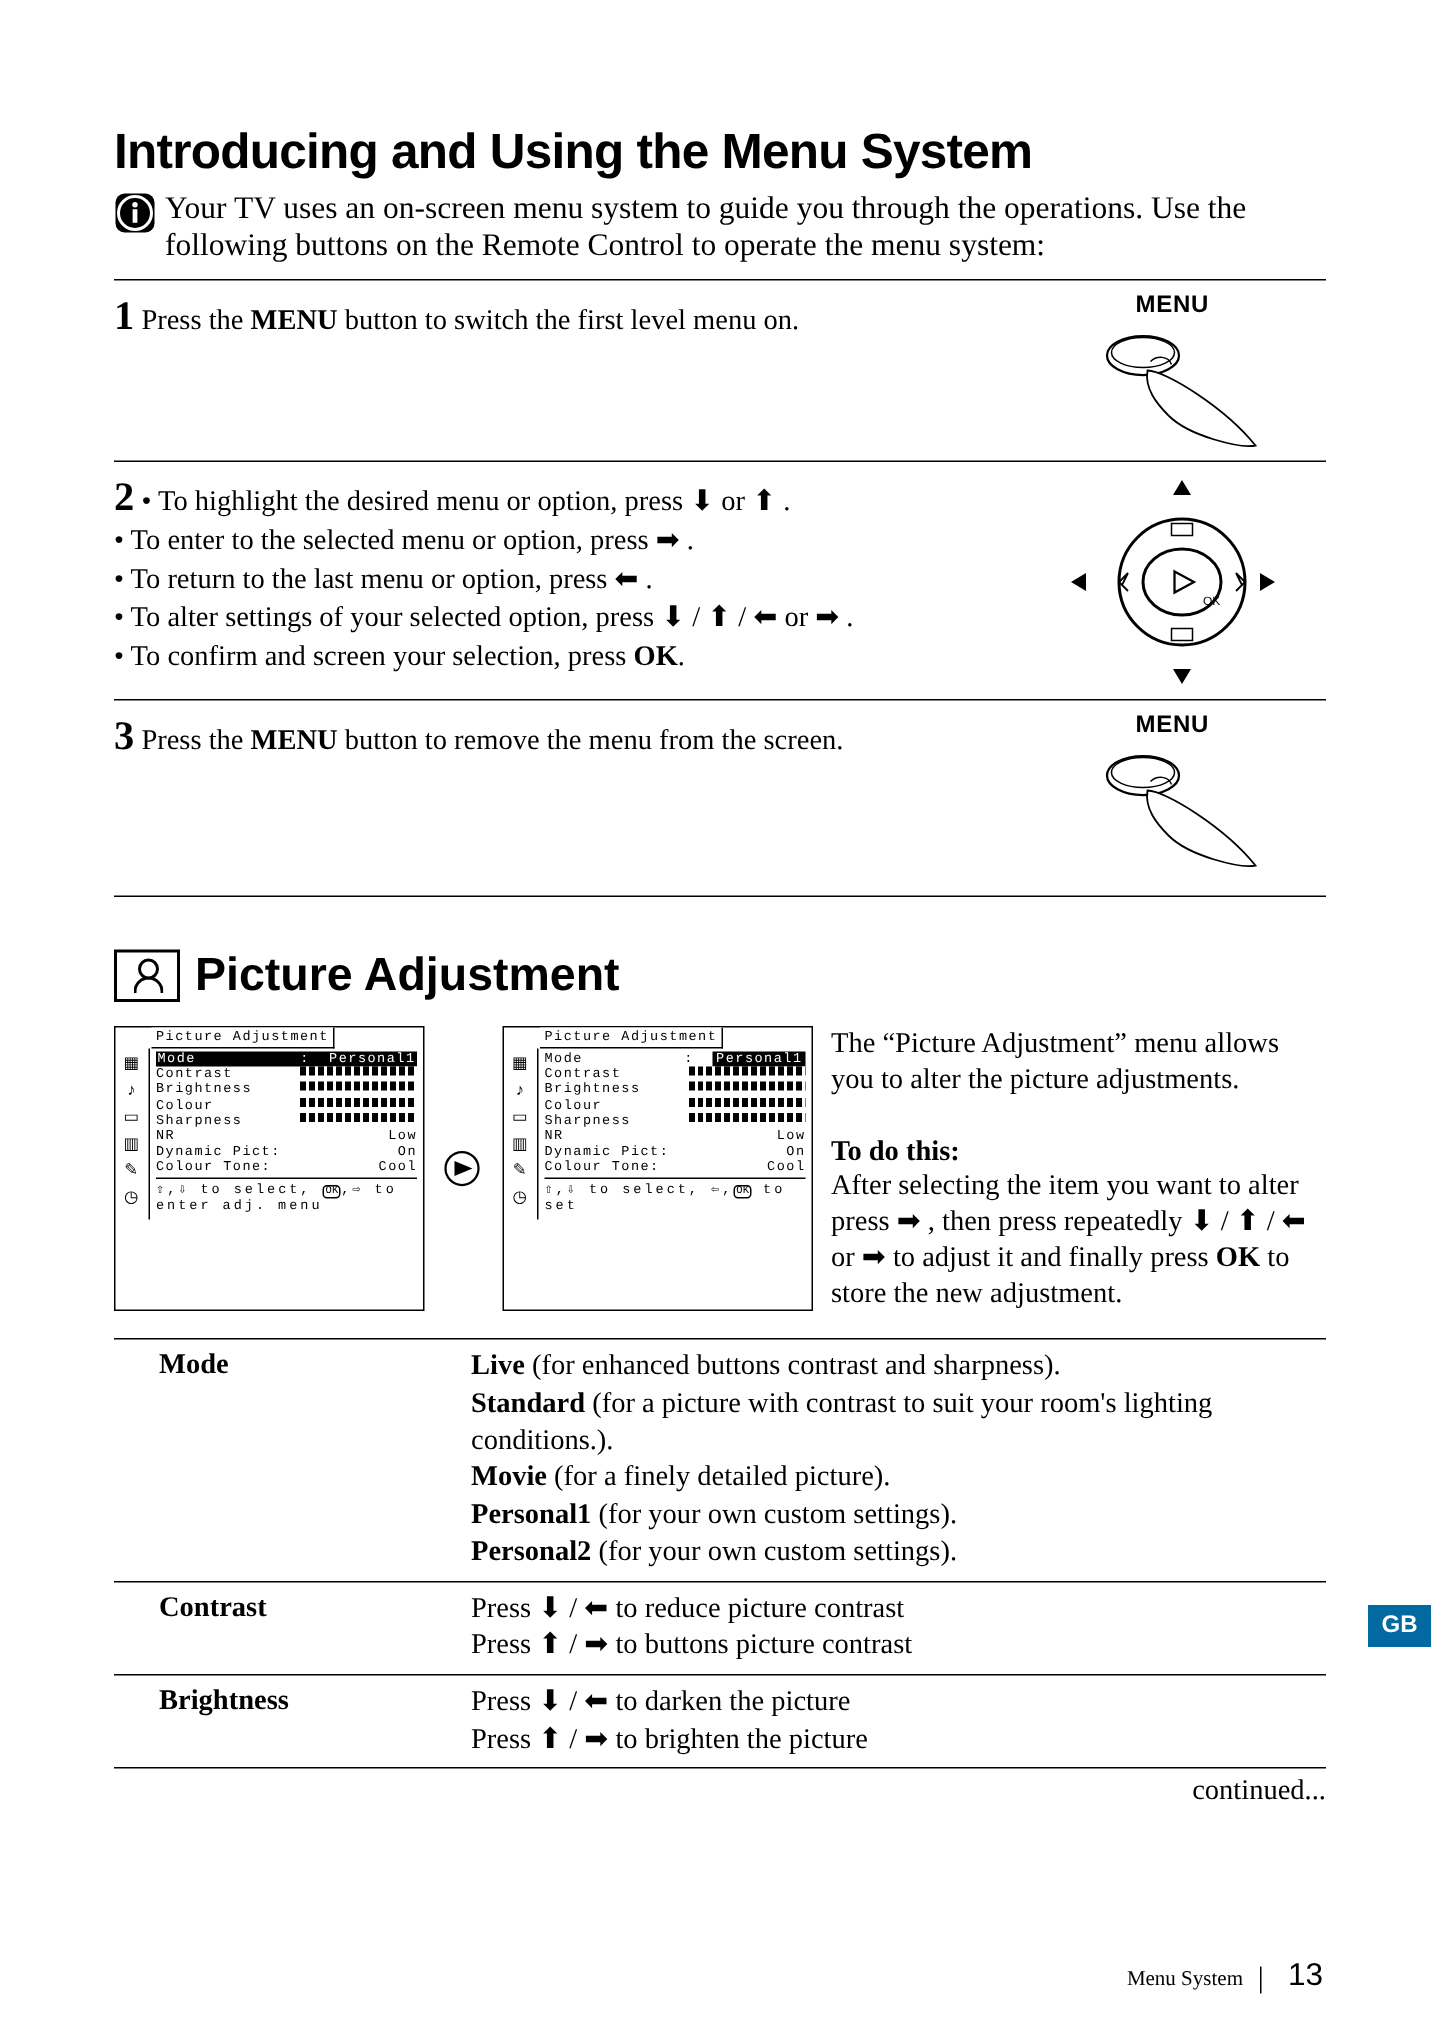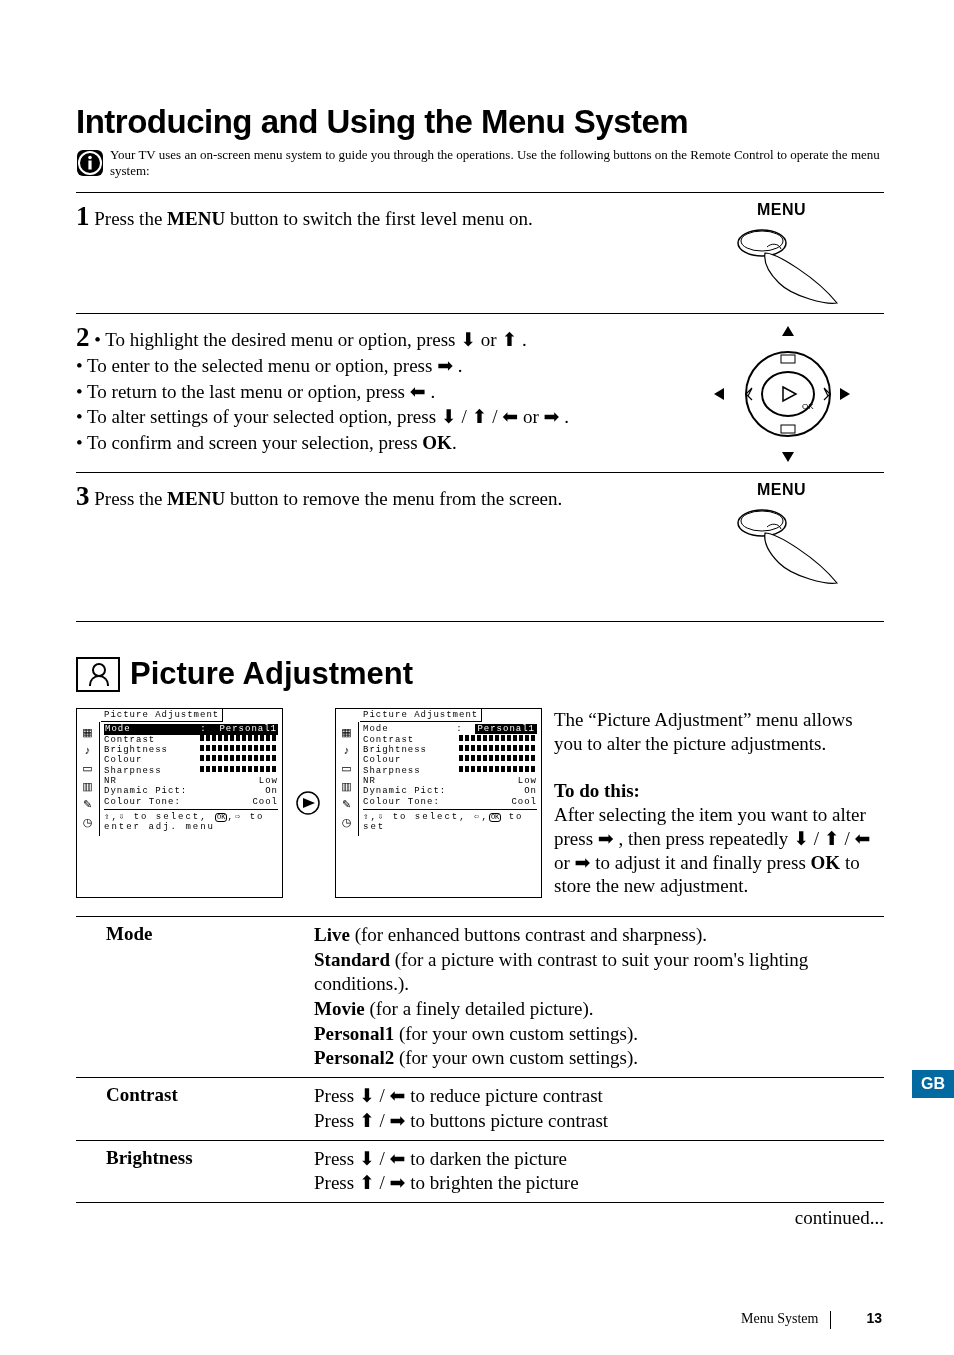--- a/index.html
+++ b/index.html
@@ -11,21 +11,20 @@
     padding: 0;
     background: #fff;
     color: #000;
     position: relative;
     box-sizing: border-box;
     font-size: 19px;
   }
   .page {
     padding: 82px 70px 0px 76px;
     position: relative;
-    margin-top: 21px;
   }
   h1.main-title {
     font-family: Verdana, Geneva, sans-serif;
     font-weight: 900;
     font-size: 33px;
     margin: 0 0 6px 0;
     letter-spacing: -0.5px;
   }
   .intro-row {
     display: flex;
@@ -33,21 +32,21 @@
     margin-bottom: 10px;
   }
   .info-icon {
     flex: 0 0 auto;
     margin-right: 6px;
     margin-top: 2px;
   }
   .intro-text {
     flex: 1;
     line-height: 1.2;
-    font-size: 13px;
+    font-size: 21px;
   }
   .step-row {
     border-top: 1px solid #000;
     padding: 8px 0 6px 0;
     display: flex;
   }
   .step-left {
     flex: 1;
   }
   .step-right {
@@ -203,23 +202,23 @@
     padding: 5px 9px;
   }
   .footer {
     position: absolute;
     bottom: 26px;
     right: 72px;
     font-size: 14px;
   }
   .footer .pg {
     font-family: Verdana, Geneva, sans-serif;
-    font-weight:700;
-    font-size:14px;
-    margin-left:28px;
+    font-weight:400;
+    font-size:21px;
+    margin-left:10px;
   }
   .footer .sep {
     display:inline-block;
     border-left:1px solid #000;
     height: 18px;
     vertical-align: middle;
     margin: 0 4px 0 8px;
   }
   .continued {
     text-align: right;
@@ -303,21 +302,21 @@
           <text x="90" y="85" font-size="8" font-family="sans-serif">OK</text>
           <rect x="69" y="31" width="14" height="8" fill="#fff" stroke="#000"></rect>
           <rect x="69" y="101" width="14" height="8" fill="#fff" stroke="#000"></rect>
           <path d="M40 64 l-6 6 l6 6 M36 72 l4 -8" fill="none" stroke="#000" stroke-width="1.2"></path>
           <path d="M112 64 l6 6 l-6 6 M116 72 l-4 -8" fill="none" stroke="#000" stroke-width="1.2"></path>
         </svg>
       </div>
     </div>
   </div>
 
-  <div class="step-row" style="border-bottom:1px solid #000; padding-bottom:34px;">
+  <div class="step-row" style="border-bottom:1px solid #000; padding-bottom:16px;">
     <div class="step-left">
       <span class="step-num">3</span>
       <span class="step-body">
         <span>Press the </span><b>MENU</b><span> button to remove the menu from the screen.</span>
       </span>
     </div>
     <div class="step-right">
       <div class="btn-label">MENU</div>
       <div class="press-illust">
         <svg width="150" height="84" viewBox="0 0 150 84">

